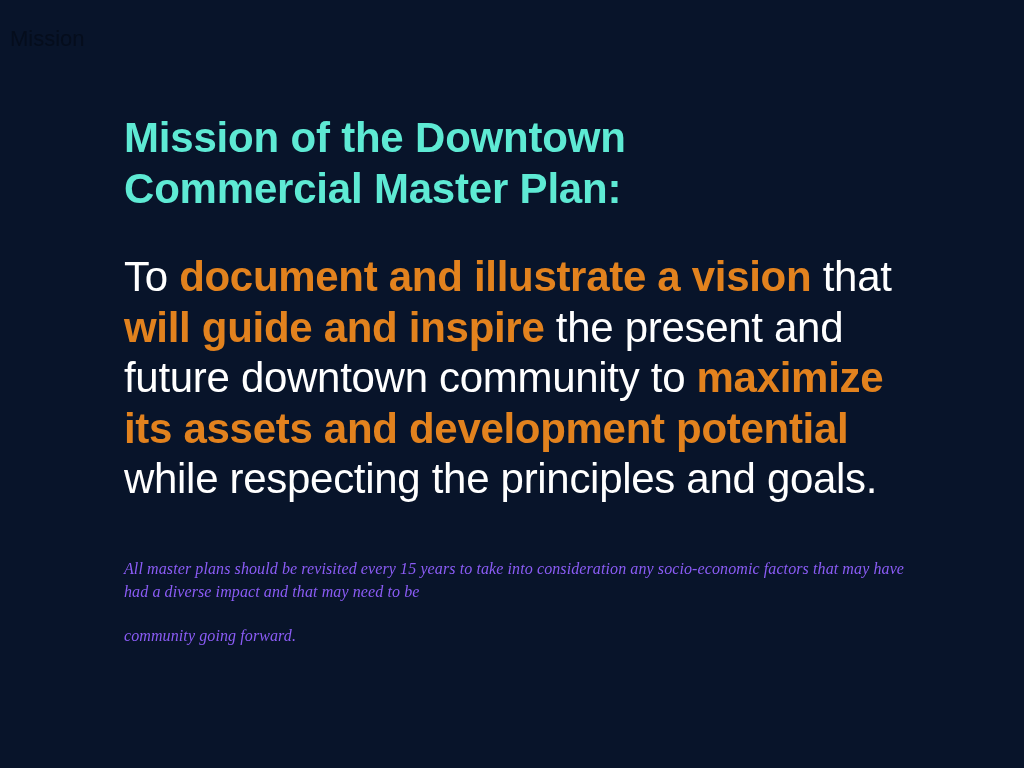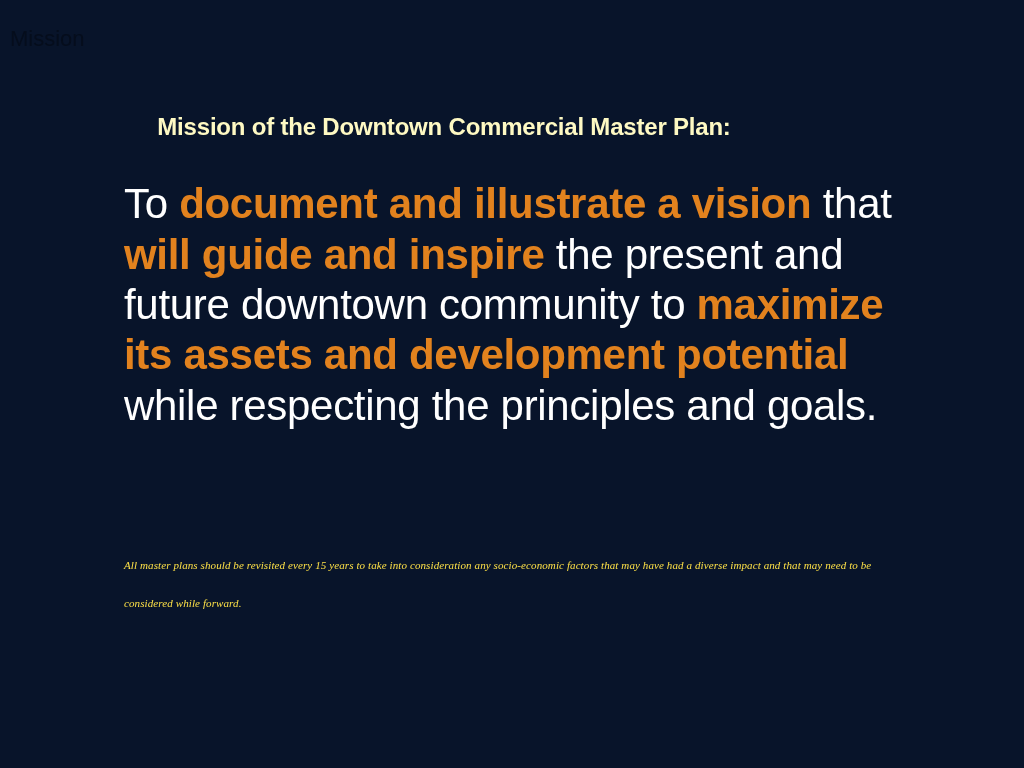--- a/index.html
+++ b/index.html
@@ -48,28 +48,27 @@
 
   
   .content {
     position: absolute;
     left: 124px;
     top: 112px;
     width: 830px;
   }
 
   .mission-heading {
-    font-size: 24px;
+    font-size: 42px;
     font-weight: bold;
     line-height: 1.22;
-    color: #fef9c3;
+    color: #5eead4;
     letter-spacing: -0.2px;
     margin: 0 0 38px 0;
     max-width: 640px;
-    text-align: center;
   }
 
   .mission-body {
     font-size: 42px;
     line-height: 1.2;
     color: #ffffff;
     letter-spacing: -0.3px;
     margin: 0;
     max-width: 818px;
   }
@@ -80,23 +79,23 @@
   }
 
   
   .footnote {
     position: absolute;
     left: 124px;
     top: 558px;
     width: 790px;
     font-family: "Liberation Serif", serif;
     font-style: italic;
-    font-size: 11px;
+    font-size: 16px;
     line-height: 1.42;
-    color: #fde047;
+    color: #8b5cf6;
     letter-spacing: 0.1px;
   }
   .footnote p {
     margin: 0;
   }
   .footnote p + p {
     margin-top: 22px;
   }
 </style>
 </head>
@@ -110,16 +109,16 @@
   <div class="content">
 
     <h1 class="mission-heading">Mission of the Downtown Commercial Master Plan:</h1>
 
     <p class="mission-body"><span>To </span><span class="hl">document and illustrate a vision</span><span> that </span><span class="hl">will guide and inspire</span><span> the present and future downtown community to </span><span class="hl">maximize its assets and development potential</span><span> while respecting the principles and goals.</span></p>
 
   </div>
 
   <div class="footnote">
     <p>All master plans should be  revisited every 15 years to take into consideration any socio-economic factors that may have had a diverse impact and that may need to be</p>
-    <p>considered while forward.</p>
+    <p>community going forward.</p>
   </div>
 
 </div>
 
 </body></html>

